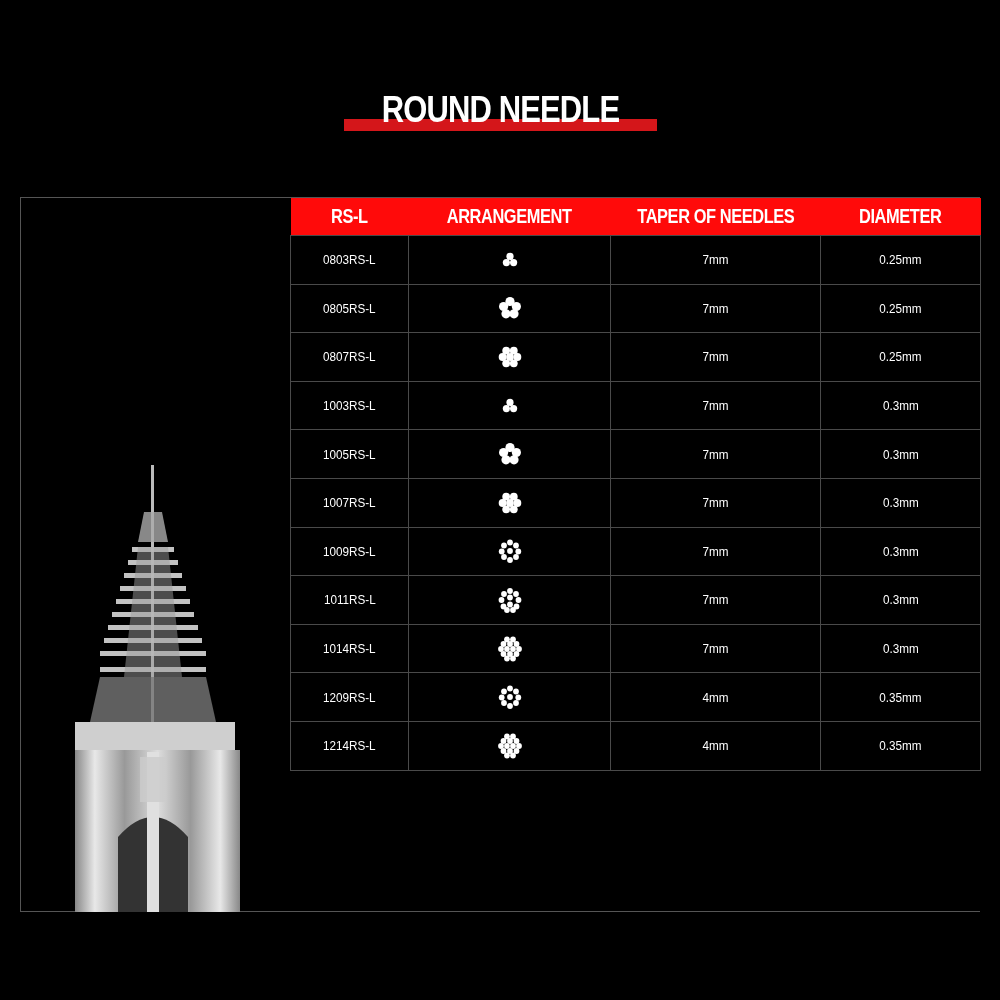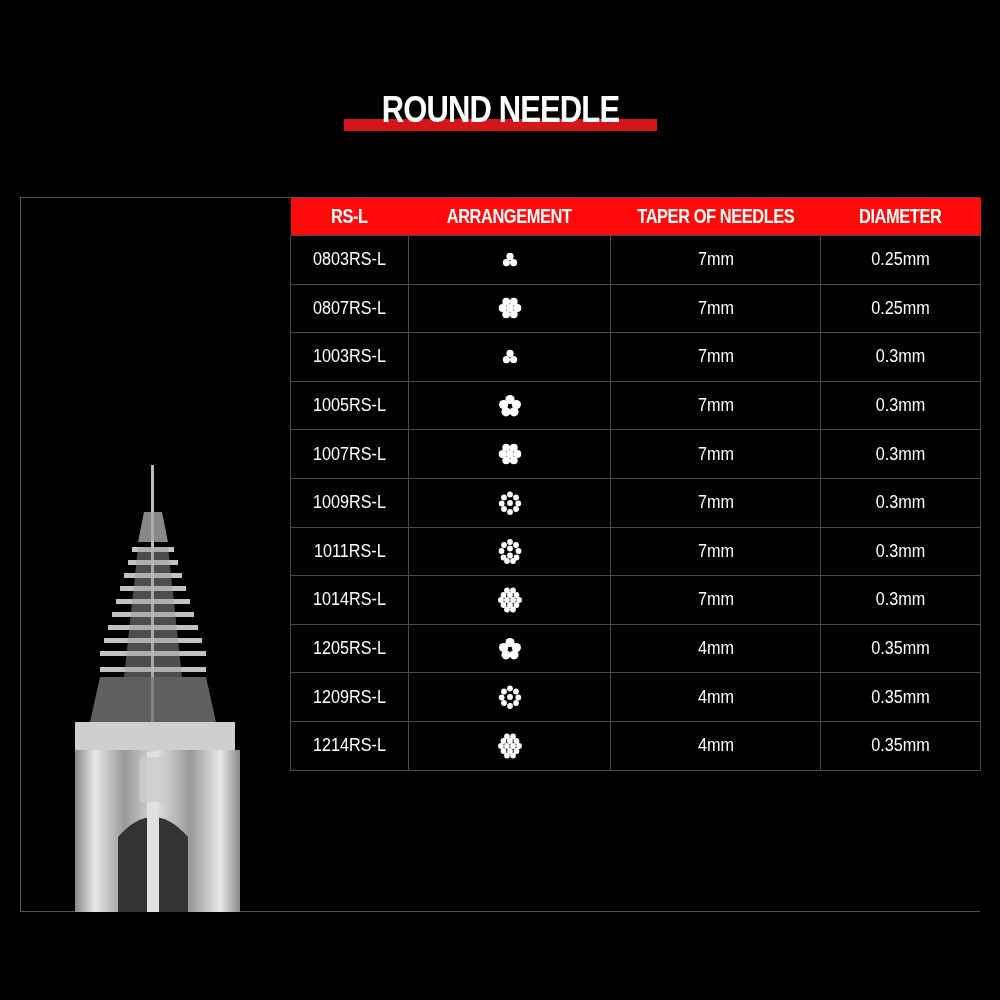--- a/index.html
+++ b/index.html
@@ -5,21 +5,21 @@
   html,body{margin:0;padding:0;background:#000;}
   body{width:1000px;height:1000px;position:relative;overflow:hidden;font-family:"Liberation Sans",sans-serif;color:#fff;}
   .title-wrap{position:absolute;left:344px;top:86px;width:313px;height:45px;}
   .title-bar{position:absolute;left:0;top:33px;width:313px;height:12px;background:#d4161a;}
   .title{position:absolute;left:0;width:313px;top:4px;text-align:center;font-family:"Liberation Sans",sans-serif;font-weight:bold;font-size:36px;letter-spacing:-1px;transform:scaleX(0.86);transform-origin:center;color:#fff;line-height:40px;}
   .frame{position:absolute;left:20px;top:197px;width:960px;height:715px;border-left:1.5px solid #555;border-top:1.5px solid #555;border-bottom:1.5px solid #555;box-sizing:border-box;}
   .product{position:absolute;left:20px;top:197px;width:270px;height:715px;overflow:hidden;}
   table.spec{position:absolute;left:290px;top:198px;width:690px;border-collapse:collapse;table-layout:fixed;}
   table.spec th{background:#ff0a0a;height:37px;font-weight:bold;font-size:20px;color:#fff;padding:0;letter-spacing:-0.5px;}
   table.spec th span{display:inline-block;transform:scaleX(0.82);}
-  table.spec td{height:47.6px;border:1.5px solid #4a4a4a;text-align:center;font-size:18px;color:#fff;padding:0;}
+  table.spec td{height:47.6px;border:1.5px solid #4a4a4a;text-align:center;font-size:13px;color:#fff;padding:0;}
   table.spec td span{display:inline-block;transform:scaleX(0.9);}
   .dots{display:inline-block;vertical-align:middle;}
 </style>
 </head>
 <body>
 
 <div class="title-wrap">
   <div class="title-bar"></div>
   <div class="title">ROUND NEEDLE</div>
 </div>
@@ -77,20 +77,32 @@
       <th style="width:160px"><span>DIAMETER</span></th>
     </tr>
   </thead>
   <tbody id="tbody">
       <tr>
         <td><span>0803RS-L</span></td>
         <td><svg class="dots" width="30" height="30" viewBox="-15 -15 30 30">
             <circle cx="0" cy="-3.6" r="3.6" fill="#fff"></circle>
             <circle cx="-3.6" cy="2.6" r="3.6" fill="#fff"></circle>
             <circle cx="3.6" cy="2.6" r="3.6" fill="#fff"></circle>
+          </svg></td>
+        <td><span>7mm</span></td>
+        <td><span>0.25mm</span></td>
+      </tr>
+      <tr>
+        <td><span>0805RS-L</span></td>
+        <td><svg class="dots" width="30" height="30" viewBox="-15 -15 30 30">
+            <circle cx="0" cy="-6.5" r="4.6" fill="#fff"></circle>
+            <circle cx="-6.4" cy="-1.5" r="4.6" fill="#fff"></circle>
+            <circle cx="6.4" cy="-1.5" r="4.6" fill="#fff"></circle>
+            <circle cx="-4" cy="5.8" r="4.6" fill="#fff"></circle>
+            <circle cx="4" cy="5.8" r="4.6" fill="#fff"></circle>
           </svg></td>
         <td><span>7mm</span></td>
         <td><span>0.25mm</span></td>
       </tr>
       <tr>
         <td><span>0807RS-L</span></td>
         <td><svg class="dots" width="30" height="30" viewBox="-15 -15 30 30">
             <circle cx="-3.8" cy="-6.3" r="3.9" fill="#fff"></circle>
             <circle cx="3.8" cy="-6.3" r="3.9" fill="#fff"></circle>
             <circle cx="-7.4" cy="0" r="3.9" fill="#fff"></circle>
@@ -187,32 +199,20 @@
             <circle cx="-6.5" cy="5" r="2.9" fill="#fff"></circle>
             <circle cx="0" cy="5" r="2.9" fill="#fff"></circle>
             <circle cx="6.5" cy="5" r="2.9" fill="#fff"></circle>
             <circle cx="-3" cy="9.5" r="2.9" fill="#fff"></circle>
             <circle cx="3" cy="9.5" r="2.9" fill="#fff"></circle>
           </svg></td>
         <td><span>7mm</span></td>
         <td><span>0.3mm</span></td>
       </tr>
       <tr>
-        <td><span>1205RS-L</span></td>
-        <td><svg class="dots" width="30" height="30" viewBox="-15 -15 30 30">
-            <circle cx="0" cy="-6.5" r="4.6" fill="#fff"></circle>
-            <circle cx="-6.4" cy="-1.5" r="4.6" fill="#fff"></circle>
-            <circle cx="6.4" cy="-1.5" r="4.6" fill="#fff"></circle>
-            <circle cx="-4" cy="5.8" r="4.6" fill="#fff"></circle>
-            <circle cx="4" cy="5.8" r="4.6" fill="#fff"></circle>
-          </svg></td>
-        <td><span>4mm</span></td>
-        <td><span>0.35mm</span></td>
-      </tr>
-      <tr>
         <td><span>1209RS-L</span></td>
         <td><svg class="dots" width="30" height="30" viewBox="-15 -15 30 30">
             <circle cx="0" cy="-8.5" r="2.9" fill="#fff"></circle>
             <circle cx="-6" cy="-5.5" r="2.9" fill="#fff"></circle>
             <circle cx="6" cy="-5.5" r="2.9" fill="#fff"></circle>
             <circle cx="-8.3" cy="0.5" r="2.9" fill="#fff"></circle>
             <circle cx="0" cy="0" r="2.9" fill="#fff"></circle>
             <circle cx="8.3" cy="0.5" r="2.9" fill="#fff"></circle>
             <circle cx="-6" cy="6" r="2.9" fill="#fff"></circle>
             <circle cx="6" cy="6" r="2.9" fill="#fff"></circle>

